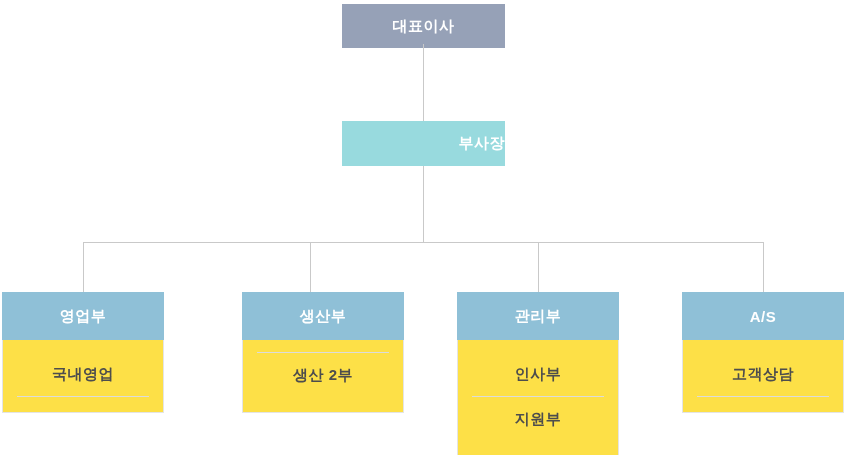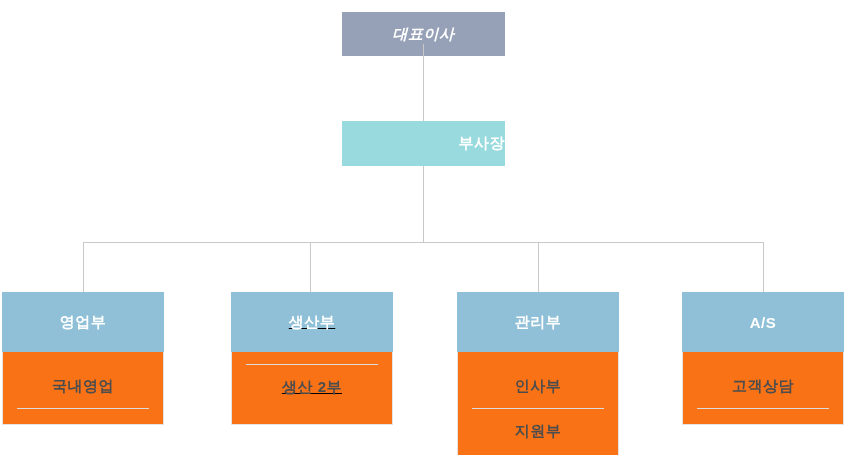--- a/index.html
+++ b/index.html
@@ -5,44 +5,44 @@
   html,body{margin:0;padding:0;background:#fff;}
   .canvas{
     position:relative;width:847px;height:455px;background:#fff;overflow:hidden;
     font-family:"Liberation Sans",sans-serif;
   }
   .node{
     position:absolute;width:163px;height:44px;
     display:flex;align-items:center;justify-content:center;
     color:#fff;font-size:15px;font-weight:700;letter-spacing:0.5px;
   }
-  .node-ceo{left:342px;top:12px;background:var(--ceo-bg,#96a1b7);font-style:italic;}
+  .node-ceo{left:342px;top:4px;background:var(--ceo-bg,#96a1b7);}
   .node-vp{left:342px;top:121px;height:45px;background:var(--vp-bg,#98dade);justify-content:flex-end;}
   .line{position:absolute;background:var(--connector,#c9c9c9);}
   .vline{width:1px;}
   .hline{height:1px;}
   .l-ceo-vp{left:423px;top:44px;height:77px;}
   .l-vp-rail{left:423px;top:166px;height:76px;}
   .l-rail{left:83px;top:242px;width:681px;}
   .l-drop1{left:83px;top:242px;height:50px;}
   .l-drop2{left:310px;top:242px;height:50px;}
   .l-drop3{left:538px;top:242px;height:50px;}
   .l-drop4{left:763px;top:242px;height:50px;}
   .dept{position:absolute;top:292px;width:162px;}
   .dept-1{left:2px;}
-  .dept-2{left:231px;text-decoration:underline;}
+  .dept-2{left:242px;}
   .dept-3{left:457px;}
   .dept-4{left:682px;}
   .dept-header{
-    height:60px;display:flex;align-items:center;justify-content:center;
+    height:48px;display:flex;align-items:center;justify-content:center;
     background:var(--dept-header-bg,#8fc0d7);
     color:#fff;font-size:15px;font-weight:700;letter-spacing:0.5px;
   }
   .dept-body{
-    background:#f97316;
+    background:#fde047;
     border:1px solid var(--body-border,#e4e4e4);
     border-top:none;
     padding:12px 0 15px 0;
   }
   .dept-item{
     height:44px;line-height:44px;text-align:center;
     font-size:15px;font-weight:700;color:var(--item-text,#4d4d4d);
     letter-spacing:0.5px;
   }
   .divider{height:1px;background:var(--divider,#dcdcdc);margin:0 14px;}

